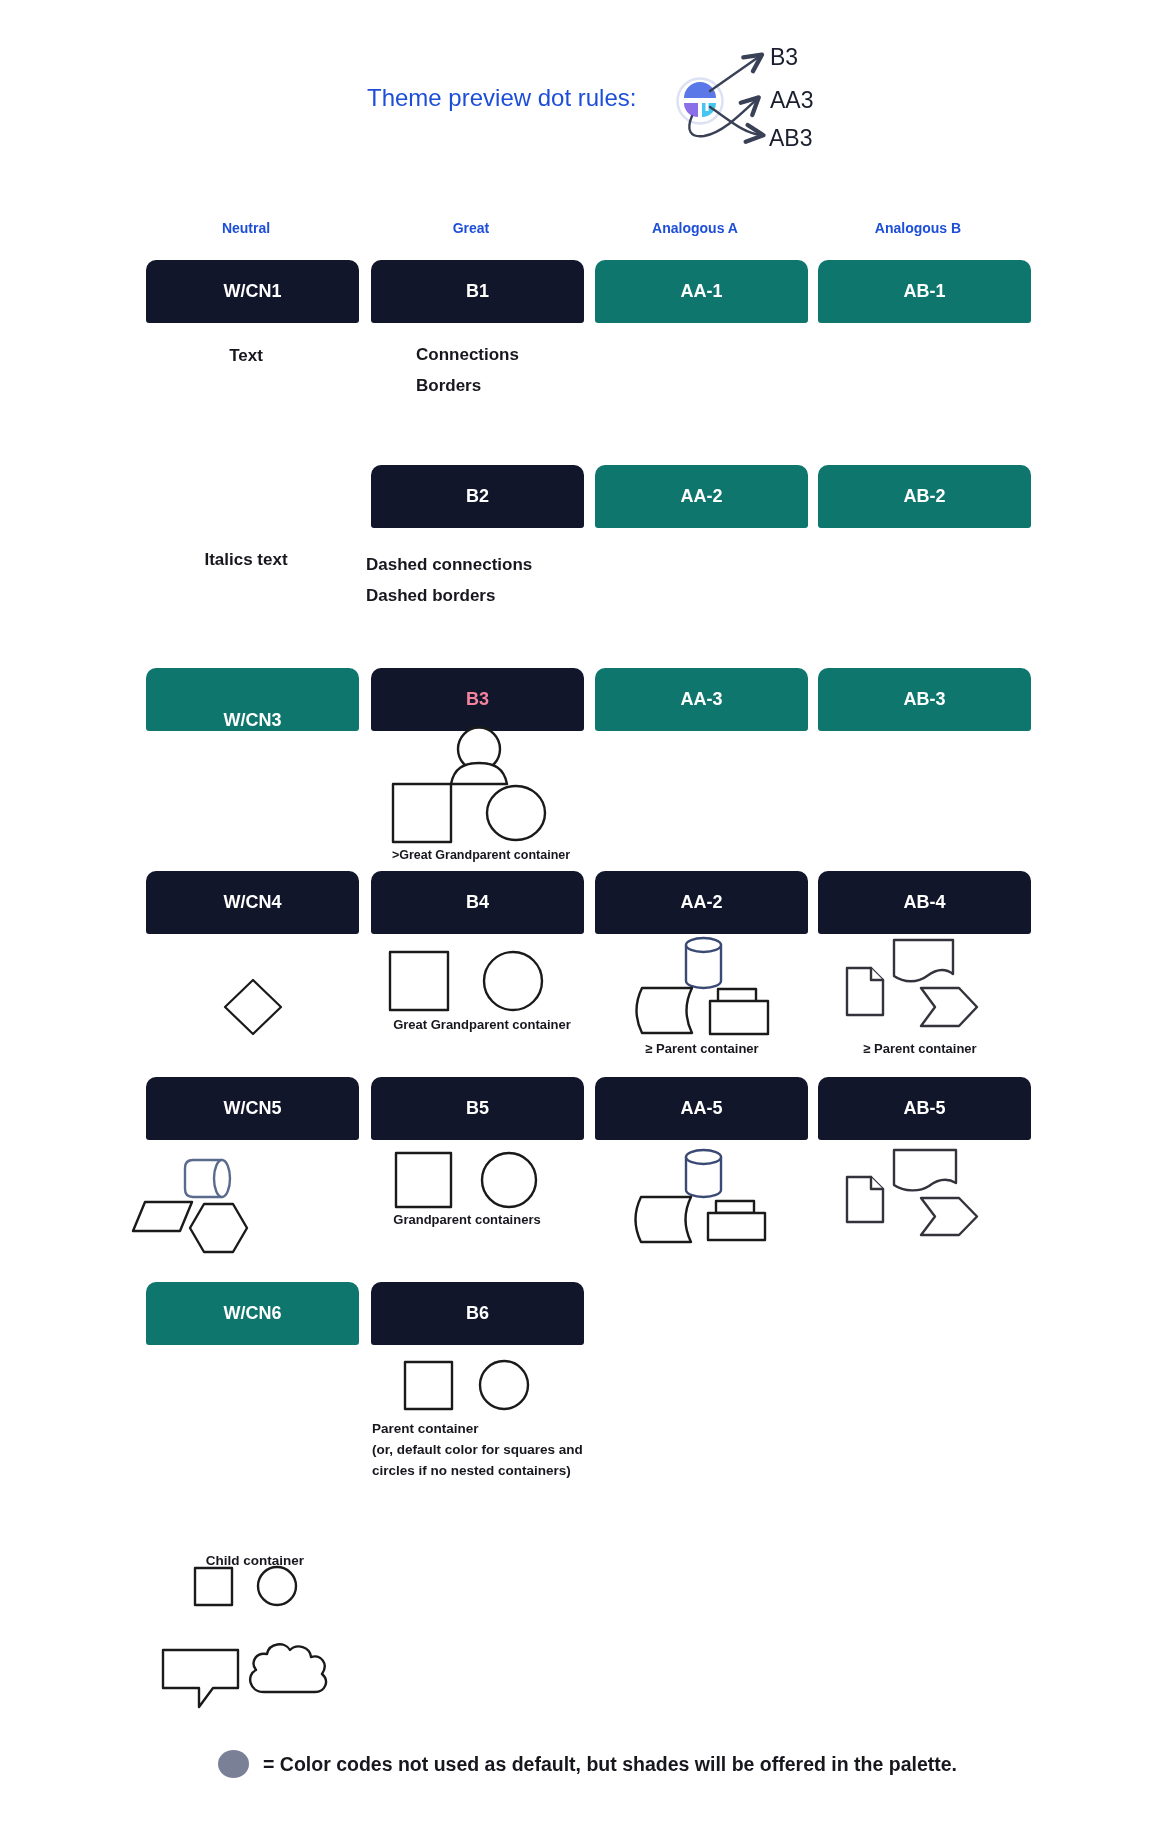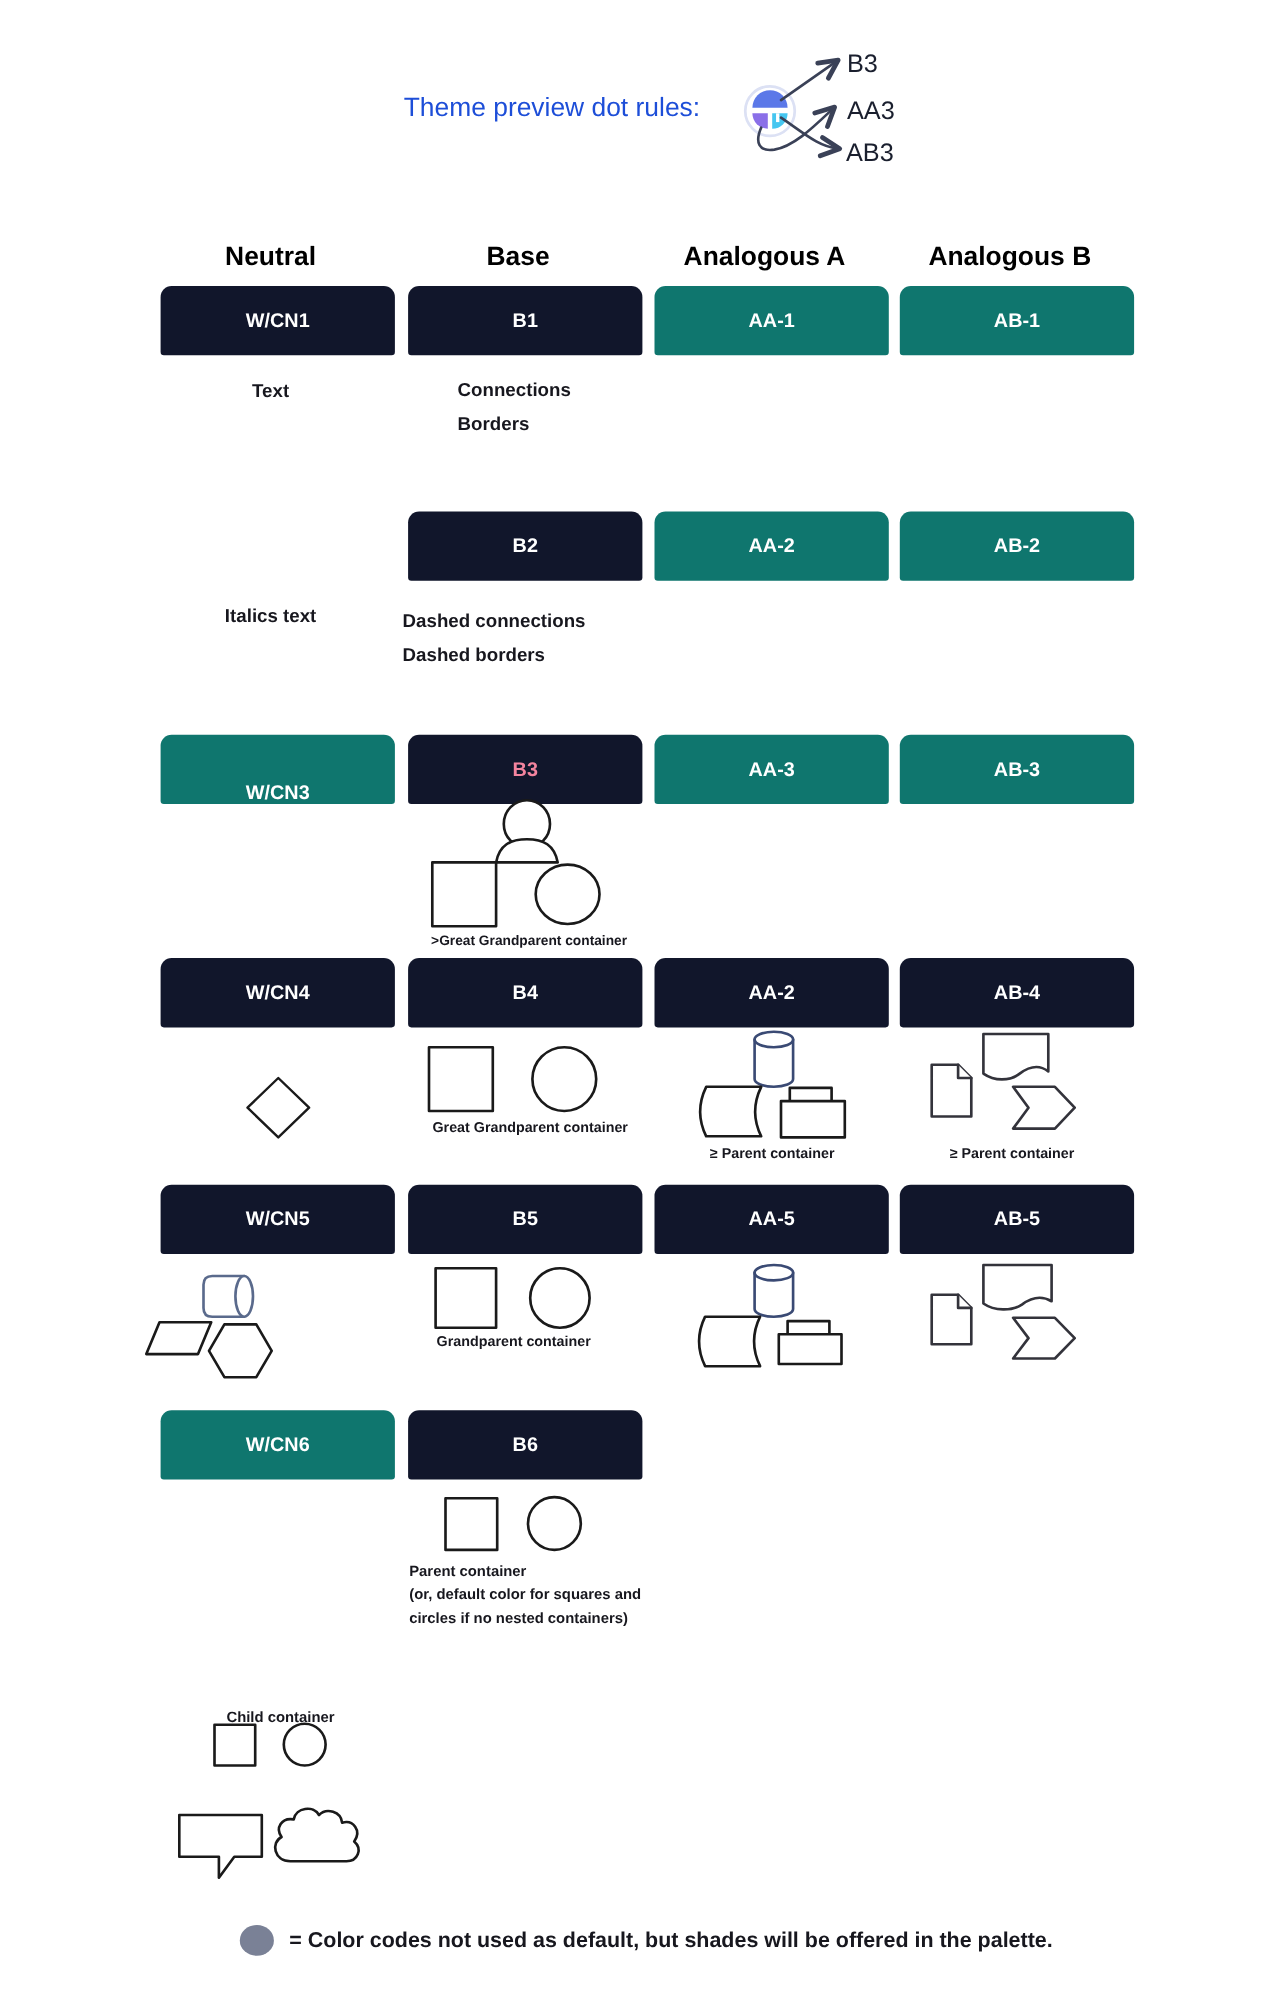--- a/index.html
+++ b/index.html
@@ -1,20 +1,20 @@
 <!DOCTYPE html>
 <html><head>
 <meta charset="utf-8">
 <style>
   html,body{margin:0;padding:0;background:#fff;}
   .page{position:relative;width:1164px;height:1822px;background:#fff;overflow:hidden;
         font-family:"Liberation Sans",sans-serif;color:#17171E;}
   .title{position:absolute;left:367px;top:84px;font-size:24px;font-weight:400;color:#1d4ed8;}
   .dot-label{position:absolute;font-size:23px;font-weight:400;color:#1A1F2E;}
-  .colhead{position:absolute;width:200px;text-align:center;font-weight:700;font-size:24px;color:#000000;}
+  .colhead{position:absolute;width:200px;text-align:center;font-weight:700;font-size:14px;color:#1d4ed8;}
   .swatch{position:absolute;width:213px;height:63px;border-radius:10px 10px 3px 3px;
           display:flex;align-items:center;justify-content:center;
           font-weight:700;font-size:18px;color:#FFFFFF;}
   .dark{background:#11162B;}
   .graybg{background:#0f766e;}
   .pink{color:#F4849E;}
   .cap{position:absolute;font-weight:700;color:#17171E;}
   .cap-lg{font-size:17px;line-height:31px;}
   .cap-sm{font-size:13px;line-height:20px;}
   .cap-xs{font-size:12.5px;line-height:19px;}
@@ -49,21 +49,21 @@
     <rect x="65.5" y="73" width="3" height="8" fill="#FFFFFF"></rect>
     <path class="arrow" d="M70 61 L120 26" marker-end="url(#ah)"></path>
     <path class="arrow" d="M70 77 C92 92, 104 103, 121 105" marker-end="url(#ah)"></path>
     <path class="arrow" d="M52 86 C46 100, 50 108, 64 106 C82 103, 100 85, 117 69" marker-end="url(#ah)"></path>
   </svg>
   <span class="dot-label" style="left:770px;top:44px;">B3</span>
   <span class="dot-label" style="left:770px;top:87px;">AA3</span>
   <span class="dot-label" style="left:769px;top:125px;">AB3</span>
 
   <div class="colhead" style="left:146px;top:220px;">Neutral</div>
-  <div class="colhead" style="left:371px;top:220px;">Base</div>
+  <div class="colhead" style="left:371px;top:220px;">Great</div>
   <div class="colhead" style="left:595px;top:220px;">Analogous A</div>
   <div class="colhead" style="left:818px;top:220px;">Analogous B</div>
 
   <div class="swatch dark" style="left:146px;top:260px;">
       <span>W/CN1</span>
     </div>
   <div class="swatch dark" style="left:371px;top:260px;">
       <span>B1</span>
     </div>
   <div class="swatch graybg" style="left:595px;top:260px;">
@@ -173,21 +173,21 @@
     <path class="shape ink-bluelight" d="M94 10 L65 10 Q57 10 57 18 L57 39 Q57 47 65 47 L94 47"></path>
     <ellipse class="shape ink-bluelight" cx="94" cy="28.5" rx="8" ry="18.5"></ellipse>
     <polygon class="shape" points="17,52 64,52 52,81 5,81"></polygon>
     <polygon class="shape" points="76,54 105,54 119,78 105,102 76,102 62,78"></polygon>
   </svg>
 
   <svg class="illo" style="left:388px;top:1146px;" width="155" height="68" viewBox="0 0 155 68">
     <rect class="shape" x="8" y="7" width="55" height="54"></rect>
     <ellipse class="shape" cx="121" cy="34" rx="27" ry="27"></ellipse>
   </svg>
-  <div class="cap cap-sm center" style="left:361px;top:1210px;width:212px;">Grandparent container</div>
+  <div class="cap cap-sm center" style="left:361px;top:1210px;width:212px;">Grandparent containers</div>
 
   <svg class="illo" style="left:628px;top:1142px;" width="145" height="104" viewBox="0 0 145 104">
     <path class="shape ink-blue" d="M58 15 L58 48 A17.5 7 0 0 0 93 48 L93 15"></path>
     <ellipse class="shape ink-blue" cx="75.5" cy="15" rx="17.5" ry="7"></ellipse>
     <path class="shape" d="M13 55 L63 55 Q52 77.5 63 100 L13 100 Q2 77.5 13 55 Z"></path>
     <rect class="shape" x="88" y="59" width="38" height="12"></rect>
     <rect class="shape" x="80" y="71" width="57" height="27"></rect>
   </svg>
 
   <svg class="illo" style="left:838px;top:1142px;" width="150" height="96" viewBox="0 0 150 96">

